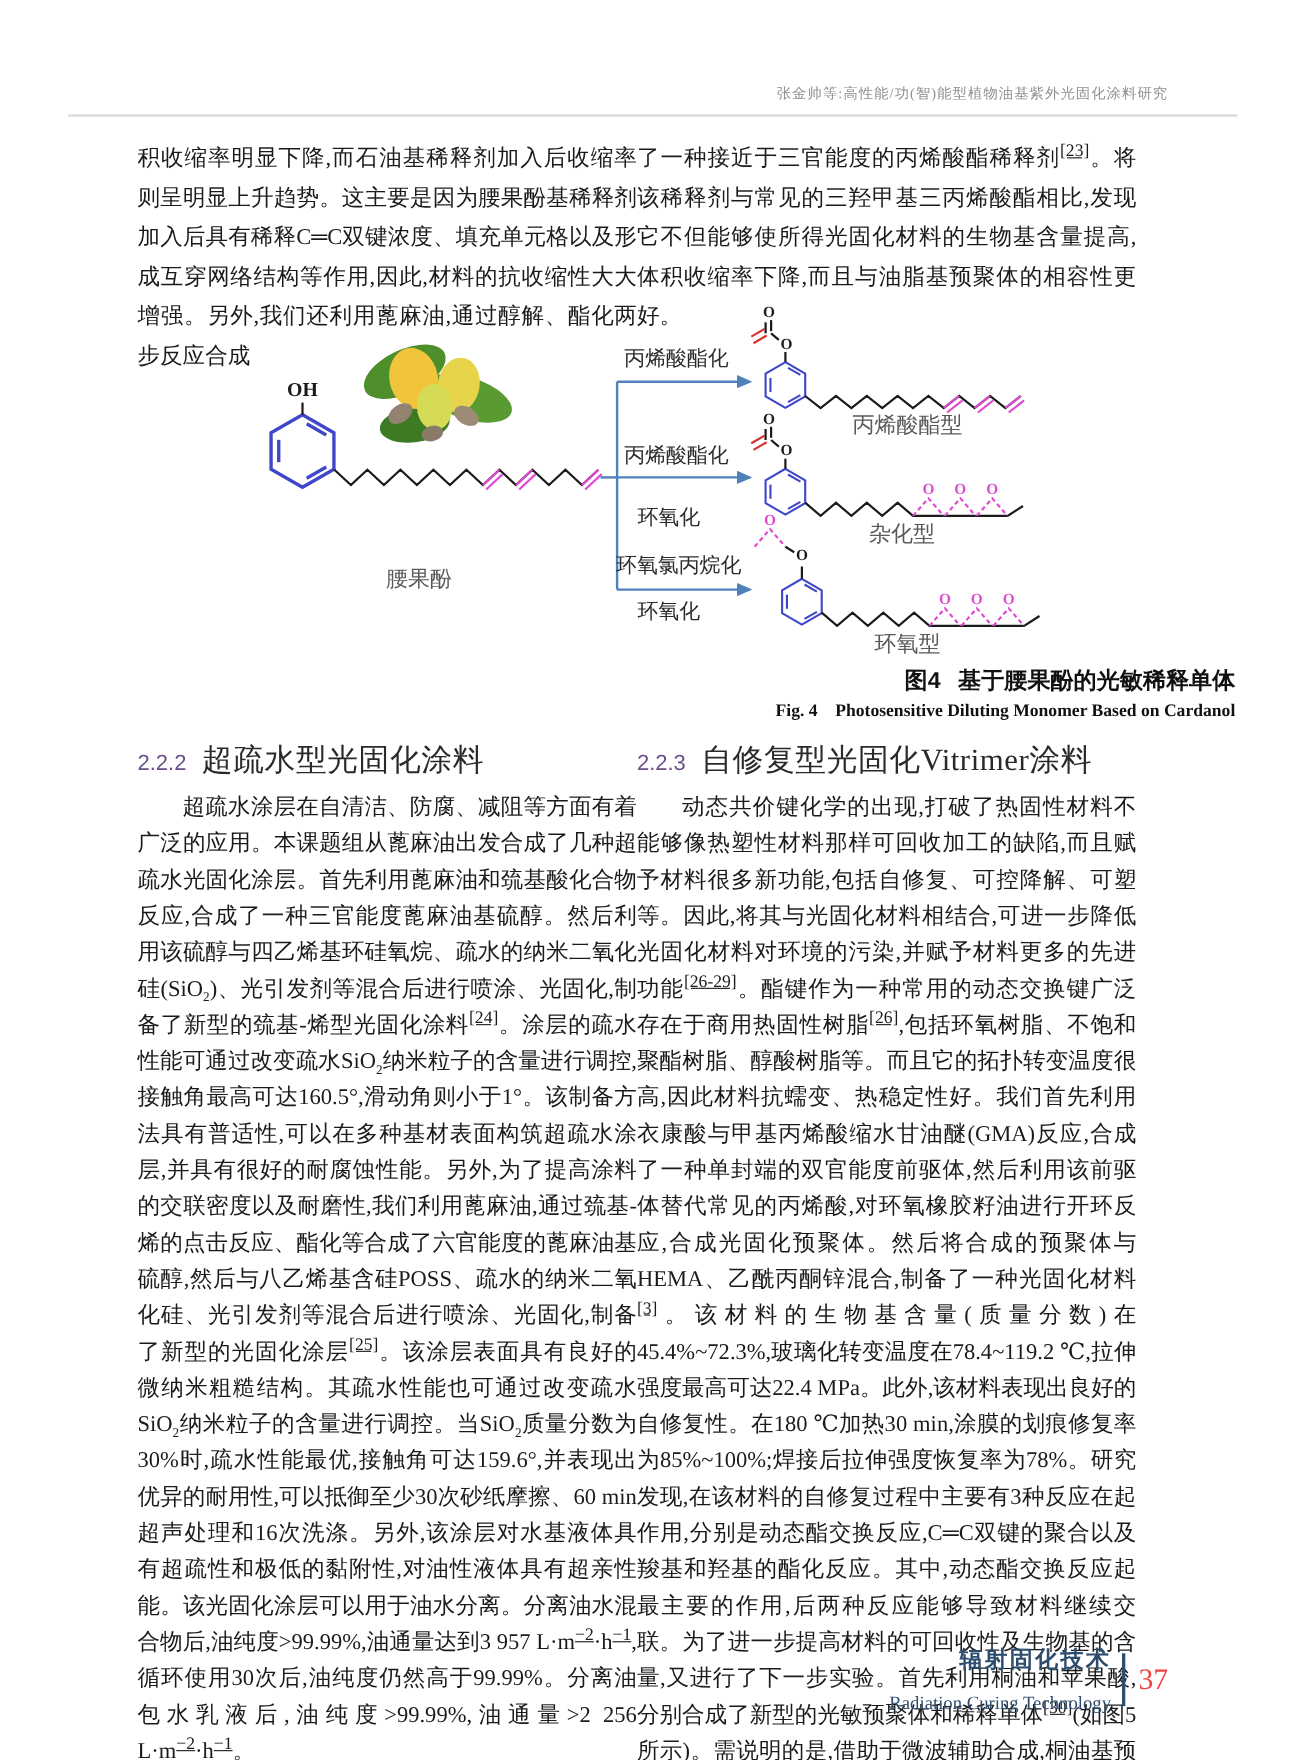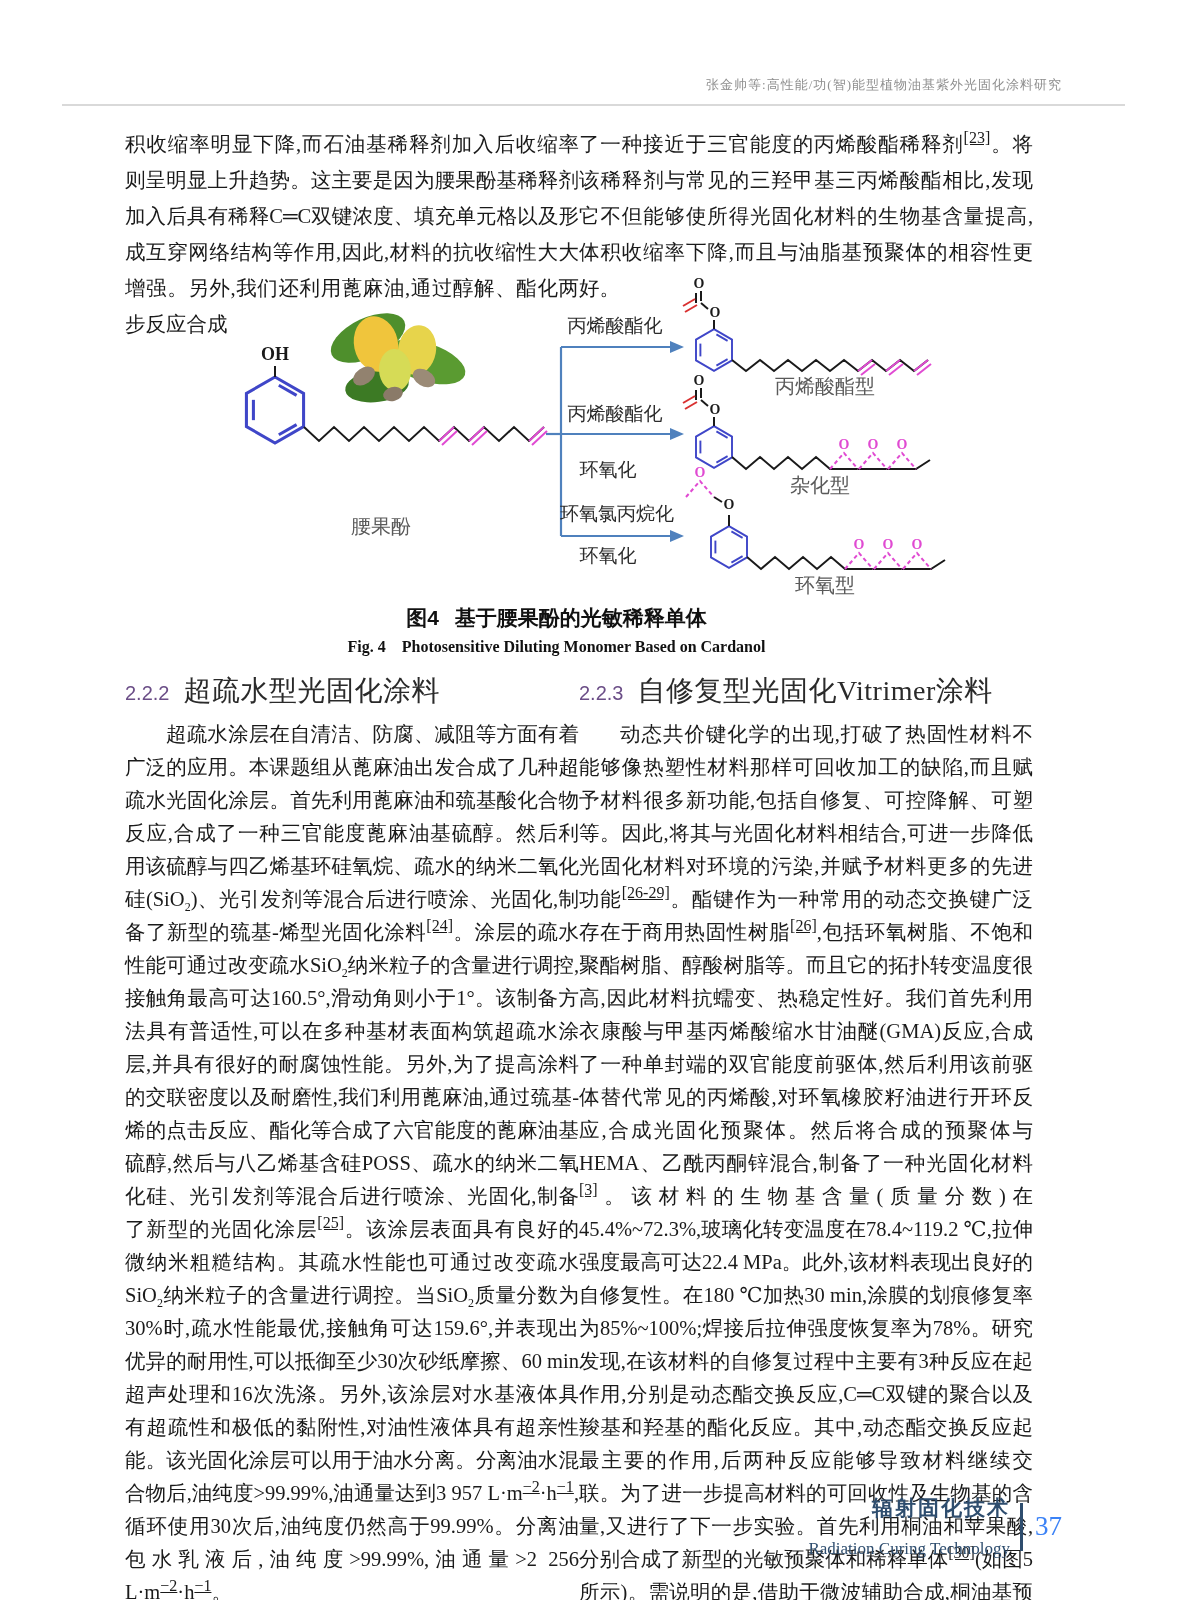--- a/index.html
+++ b/index.html
@@ -10,38 +10,38 @@
   .head-rule{position:absolute;top:104px;left:62px;right:62px;border-top:2px solid #d9d9d9;}
   .row{position:absolute;left:125px;width:937px;display:flex;}
   .row1{top:126px;}
   .row2{top:672px;}
   .col{width:454px;}
   .intro-p{margin:0;font-size:20.5px;line-height:36px;text-align:justify;}
   .figure-wrap{position:absolute;top:290px;left:125px;width:940px;height:312px;}
   .figure-wrap svg{overflow:visible;}
   .figlabel{font-size:20px;fill:#5a5a5a;}
   .figtext{font-size:19px;fill:#2b2b2b;}
-  .figure-caption{position:absolute;top:604px;left:0;width:1113px;text-align:center;}
+  .figure-caption{position:absolute;top:604px;left:10px;width:1113px;text-align:right;}
   .cap-zh{font-size:21px;font-weight:bold;color:#111;font-family:"Liberation Sans","DejaVu Sans",sans-serif;}
   .cap-en{font-size:16px;font-weight:bold;color:#111;margin-top:6px;}
   .cap-num{margin-right:16px;}
   .sec-head{margin:0 0 8px 0;white-space:nowrap;}
   .sec-num{color:#6b4e87;font-family:"Liberation Sans","DejaVu Sans",sans-serif;
         font-size:20px;margin-right:14px;}
   .sec-title{font-size:28px;color:#2a2a2a;letter-spacing:0.5px;}
   .sec-body{margin:0;font-size:20.5px;line-height:33px;text-align:justify;text-indent:2em;}
   sup{font-size:16px;line-height:0;text-decoration:underline;}
   sub{font-size:12px;line-height:0;}
   .footer{position:absolute;top:1494px;right:125px;display:flex;align-items:center;}
   .f-text{text-align:right;}
   .f-zh{font-size:21px;font-weight:bold;color:#2e4d6e;letter-spacing:2px;
         font-family:"Liberation Sans","DejaVu Sans",sans-serif;padding-left:20px;}
   .f-en{font-size:17px;color:#2e4d6e;margin-top:17px;}
   .f-bar{width:3px;height:48px;background:#2e4d6e;margin:0 12px 0 10px;}
-  .f-num{font-size:27px;color:#3b82f6;}
+  .f-num{font-size:27px;color:#ef4444;}
 </style>
 </head>
 <body>
 
 <div class="page">
 
   <div class="running-head">张金帅等:高性能/功(智)能型植物油基紫外光固化涂料研究</div>
   <div class="head-rule"></div>
 
   <div class="row row1">

